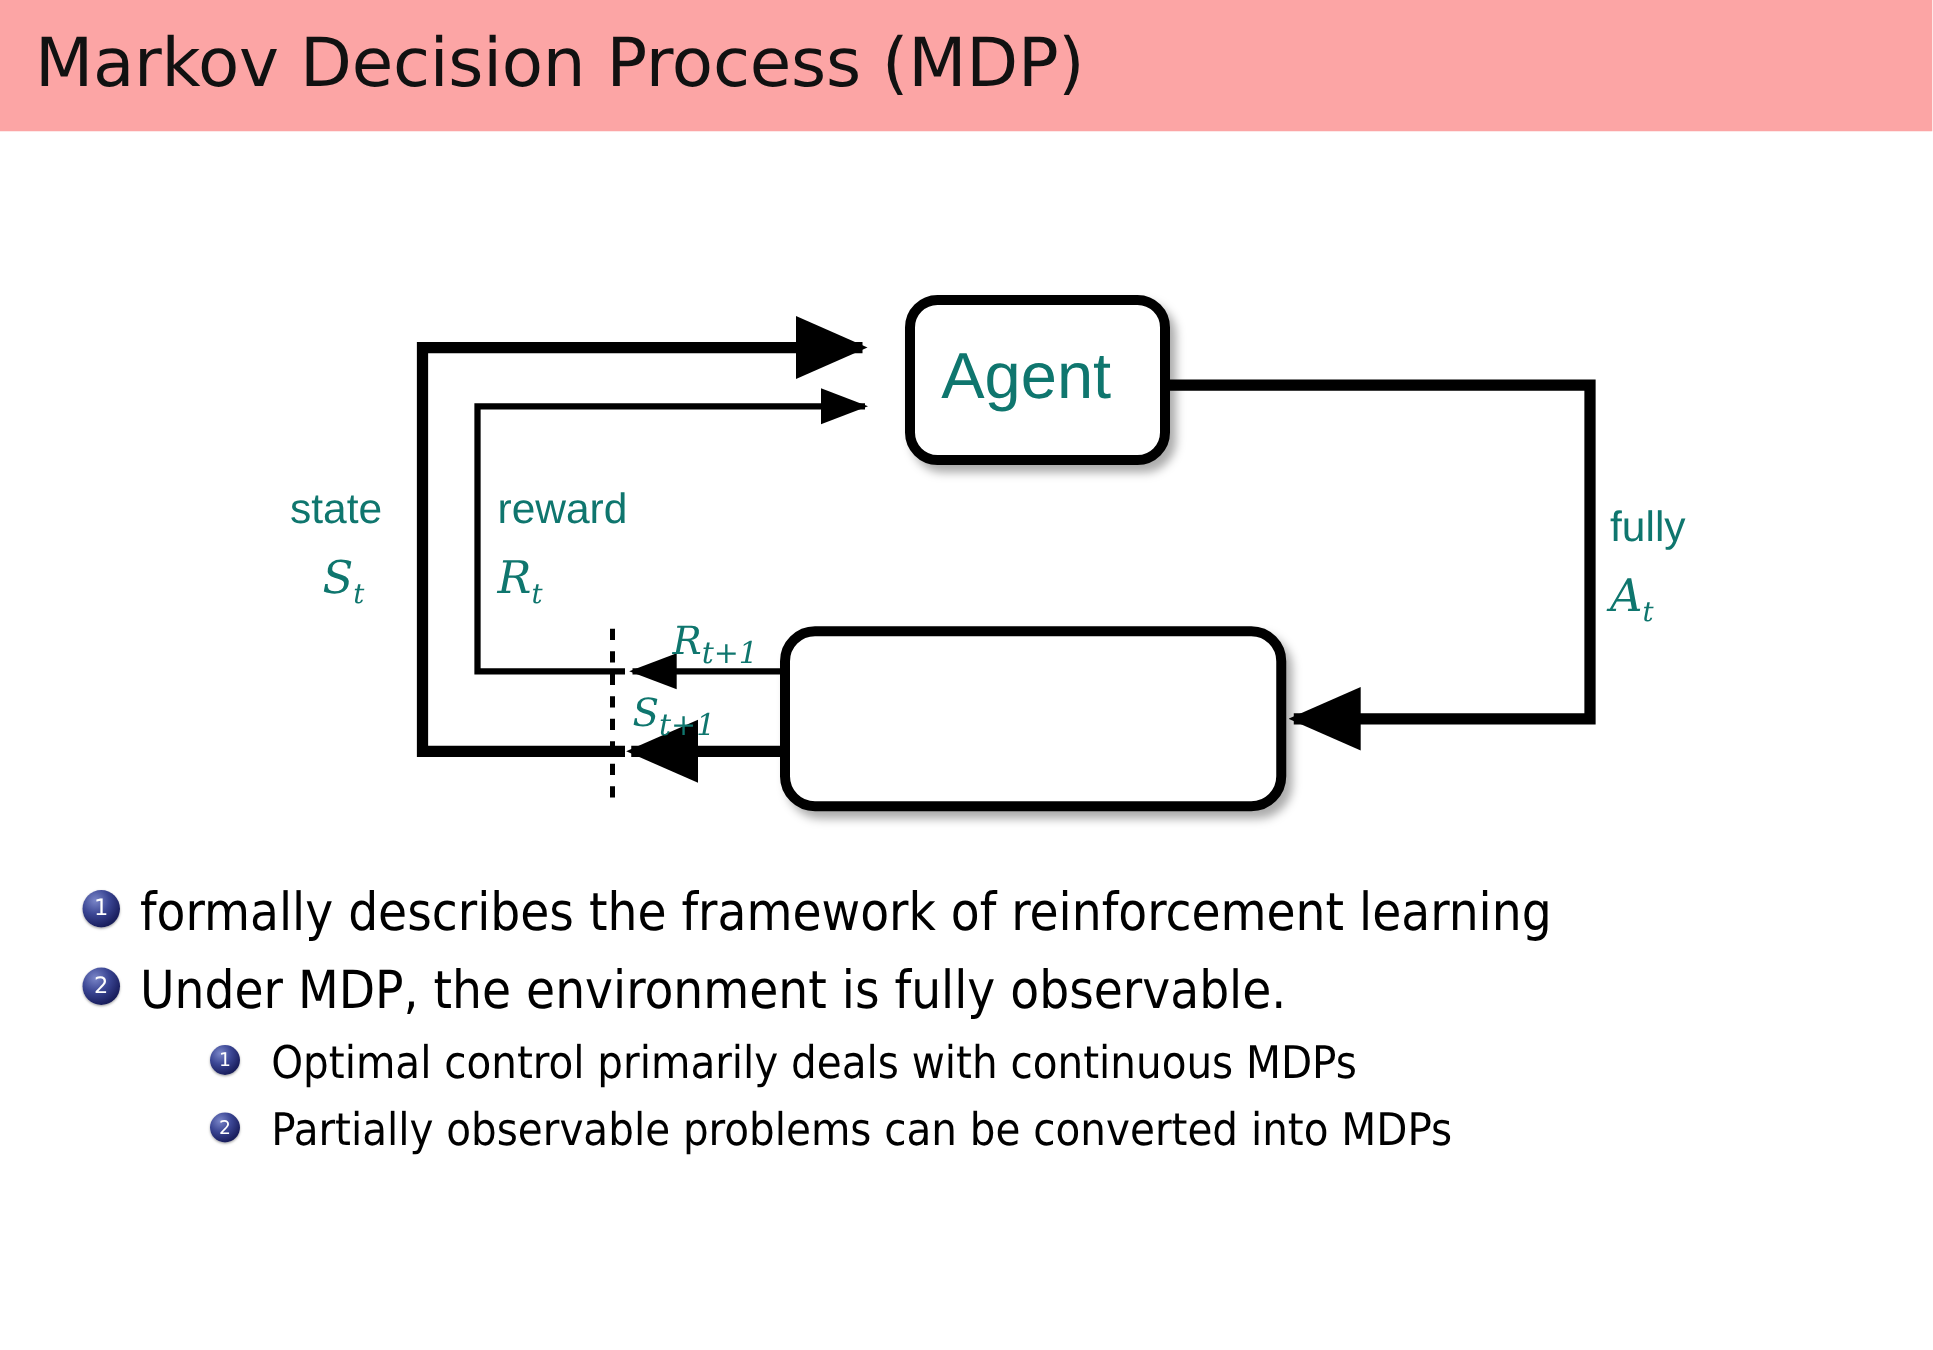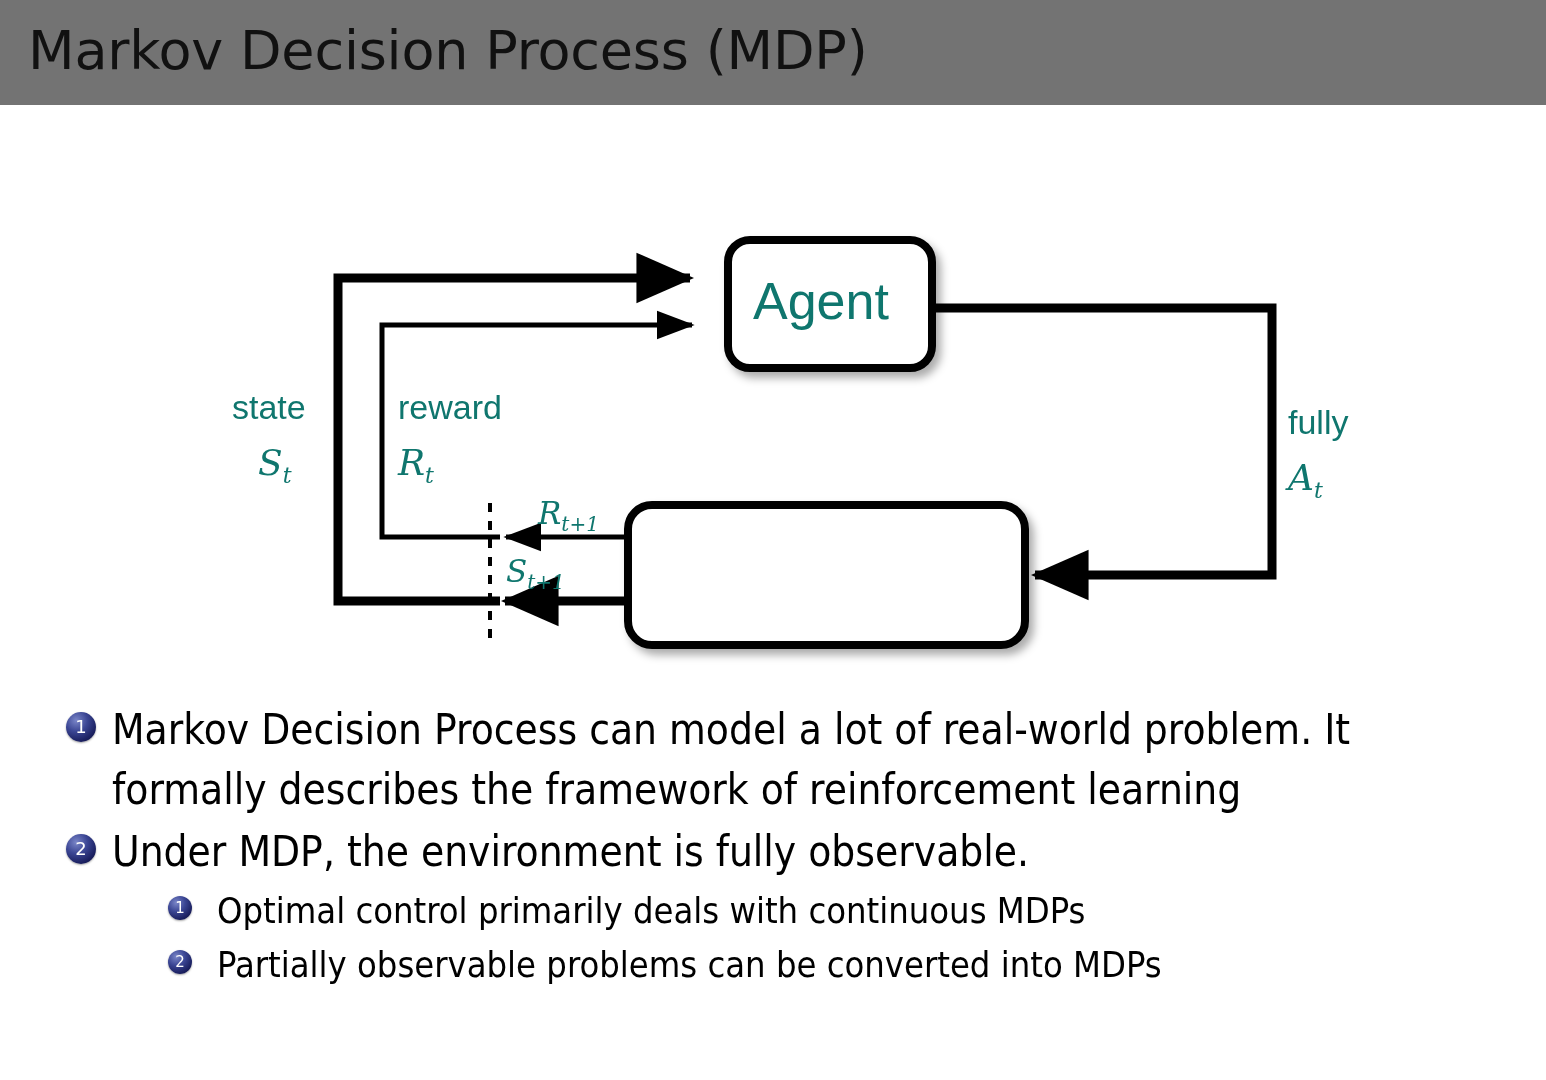--- a/index.html
+++ b/index.html
@@ -16,21 +16,21 @@
     font-family: "Liberation Sans", "DejaVu Sans", sans-serif;
     color: #000000;
   }
 
   
   .slide-header {
     position: absolute;
     left: 0; top: 0;
     width: 1546px;
     height: 105px;
-    background: #737373;
+    background: #fca5a5;
   }
   .slide-title {
     position: absolute;
     left: 28px;
     top: 16px;
     font-size: 54px;
     font-weight: 400;
     letter-spacing: -0.2px;
     line-height: 70px;
     color: #111111;
@@ -80,21 +80,21 @@
     vertical-align: sub;
     letter-spacing: 0.5px;
   }
   .math-sm {
     font-family: "DejaVu Serif", "Liberation Serif", serif;
     font-style: italic;
     font-size: 31px;
     line-height: 1;
   }
   .math-sm .sub {
-    font-size: 20px;
+    font-size: 24px;
     font-style: italic;
     vertical-align: sub;
   }
 
   
   .bullets {
     position: absolute;
     left: 0;
     top: 700px;
     width: 1546px;
@@ -228,21 +228,20 @@
   <div class="dlabel math-sm" style="left:538px; top:393px;"><span>R</span><span class="sub">t+1</span></div>
 
   <div class="dlabel math-sm" style="left:506px; top:451px;"><span>S</span><span class="sub">t+1</span></div>
 </div>
 
 <div class="bullets">
 
   <div class="bullet-row lvl1">
     <span class="badge badge-1">1</span>
     <span class="bullet-text">
-      <span class="justify-line">Markov Decision Process can model a lot of real-world problem. It</span>
       <span class="line2">formally describes the framework of reinforcement learning</span>
     </span>
   </div>
 
   <div class="bullet-row lvl1">
     <span class="badge badge-1">2</span>
     <span class="bullet-text">
       <span class="line2">Under MDP, the environment is fully observable.</span>
     </span>
   </div>

